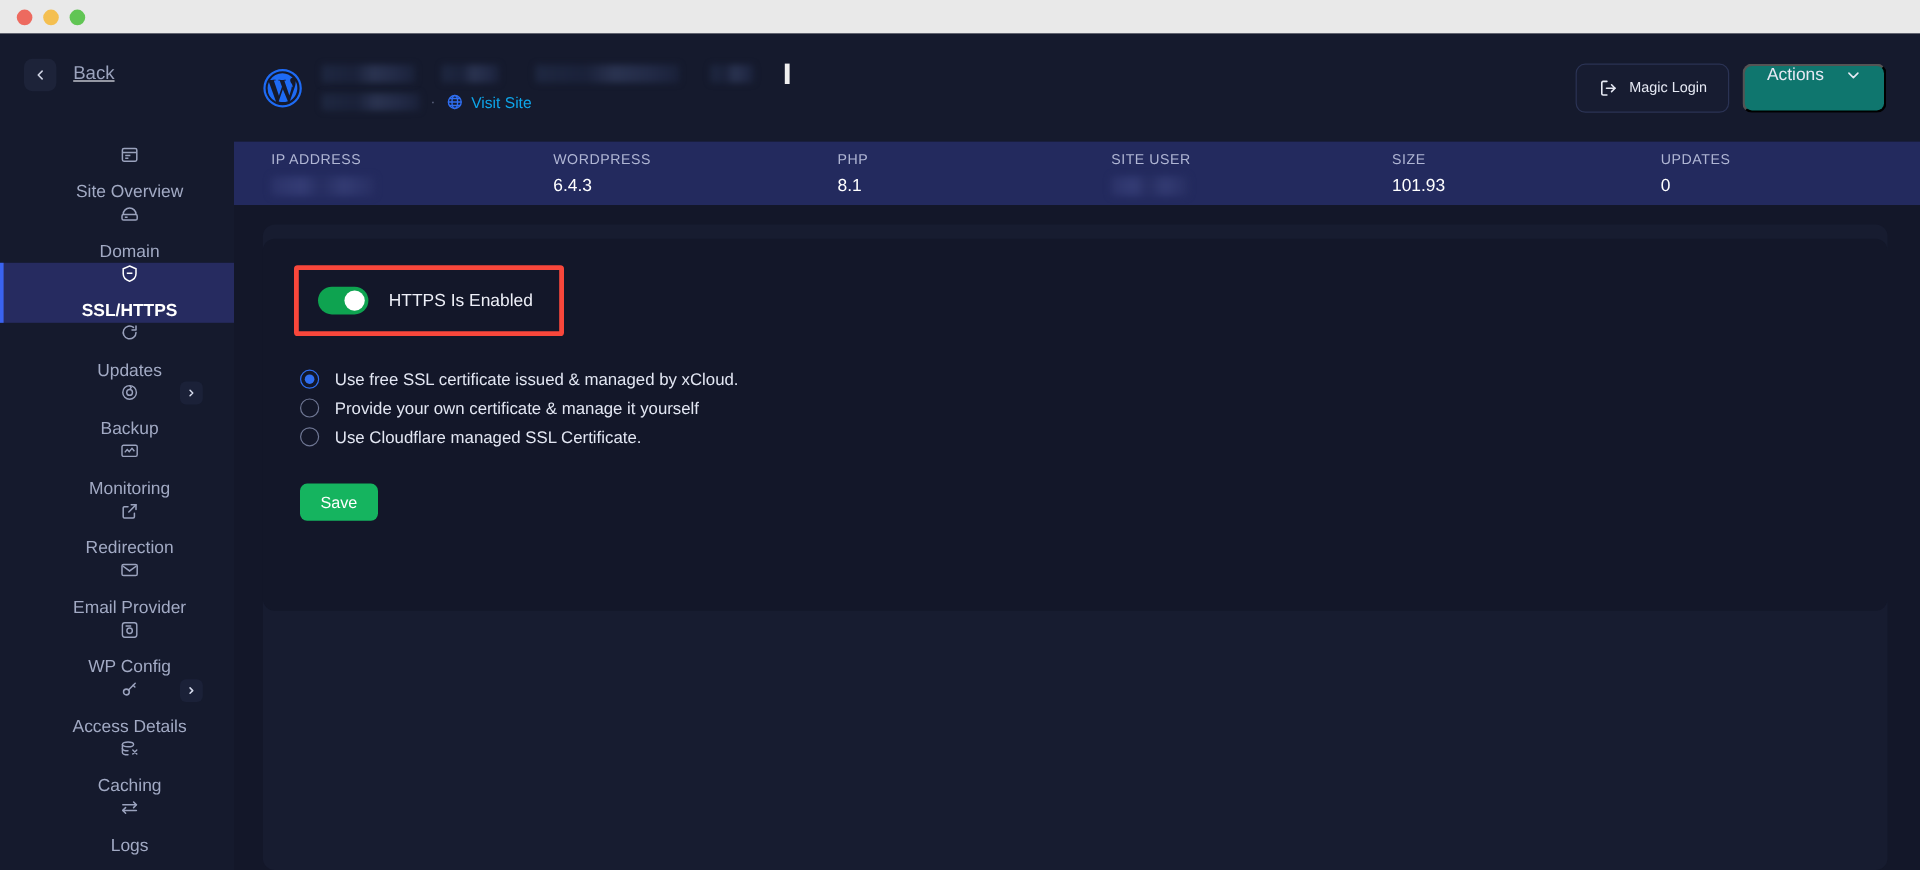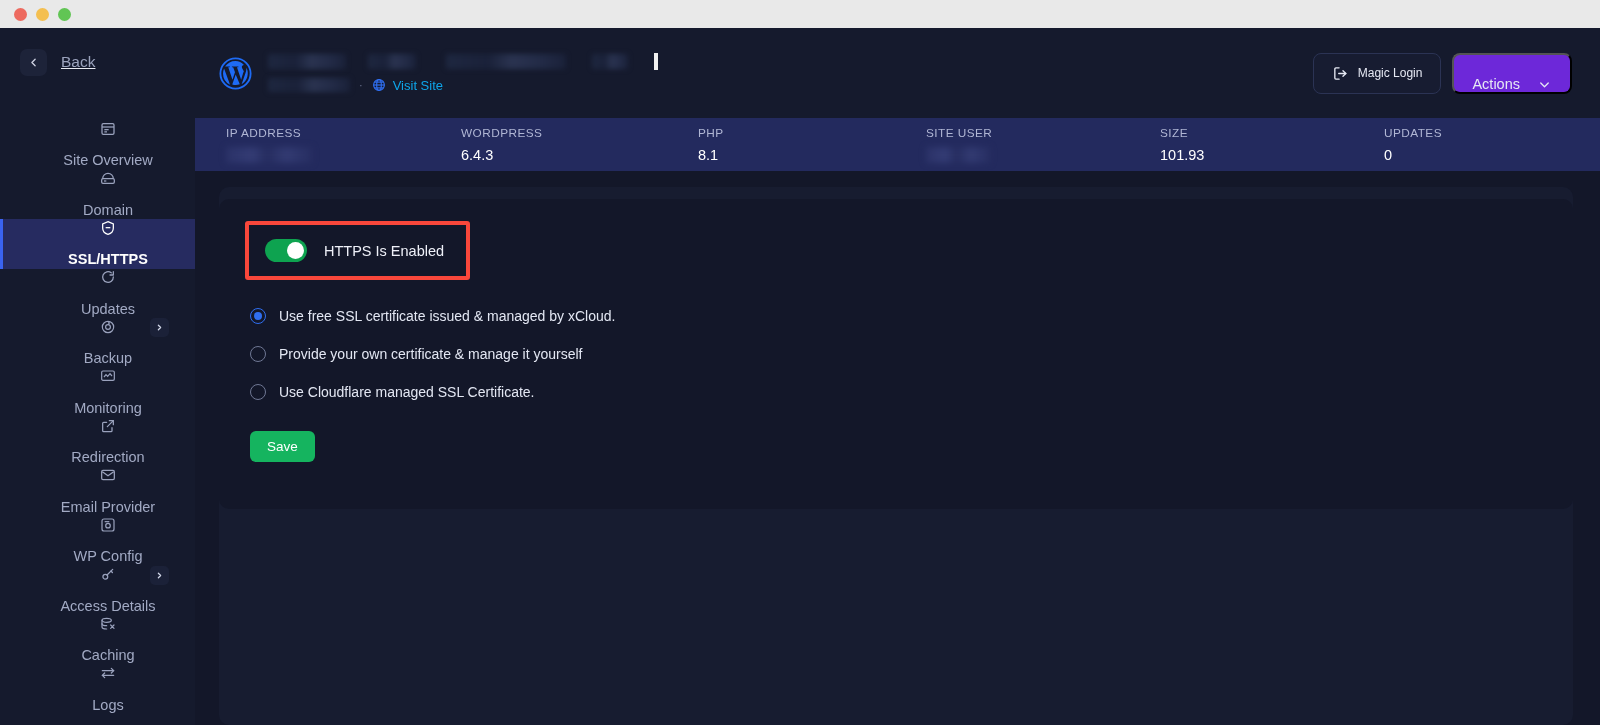--- a/index.html
+++ b/index.html
@@ -121,24 +121,24 @@
 
   .topbar-actions{ margin-left:auto; display:flex; align-items:center; gap:11px; }
   .btn-magic{
     display:flex; align-items:center; gap:9px;
     height:41px; padding:0 18px;
     border:1px solid #2b3354; border-radius:8px;
     background:#171c31; color:#e6e9f4; font-size:12px;
     cursor:pointer;
   }
   .btn-actions{
-    display:flex; align-items:flex-end; gap:17px;
+    display:flex; align-items:flex-start; gap:17px;
     height:41px; padding:0 18px;
     border-radius:8px;
-    background:#6d28d9; color:#e6e9f4; font-size:14.5px;
+    background:#0f766e; color:#e6e9f4; font-size:14.5px;
     cursor:pointer;
   }
 
   
   .infobar{
     height:53px;
     background:#232a5e;
     display:flex; align-items:center;
     padding-left:31px;
   }
@@ -186,21 +186,21 @@
     background:#0ea350; position:relative; cursor:pointer;
     flex:0 0 42px;
   }
   .switch .knob{
     position:absolute; top:3px; right:3px;
     width:17px; height:17px; border-radius:50%;
     background:#ffffff;
   }
   .toggle-label{ font-size:14.5px; color:#eef0f8; }
 
-  .radios{ margin:28px 0 0 31px; display:flex; flex-direction:column; gap:22px; }
+  .radios{ margin:28px 0 0 31px; display:flex; flex-direction:column; gap:8px; }
   .radio-row{ display:flex; align-items:center; gap:13px; cursor:pointer; }
   .radio{
     width:16px; height:16px; border-radius:50%;
     border:1.6px solid #6f7794; flex:0 0 16px;
     display:flex; align-items:center; justify-content:center;
     background:transparent;
   }
   .radio.checked{ border-color:#2f6ef0; }
   .radio.checked::after{
     content:""; width:8px; height:8px; border-radius:50%; background:#2f6ef0;

